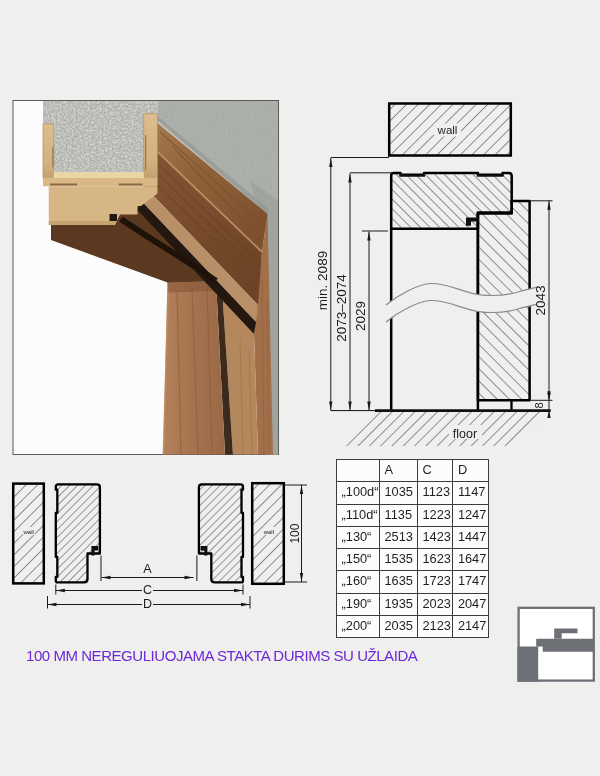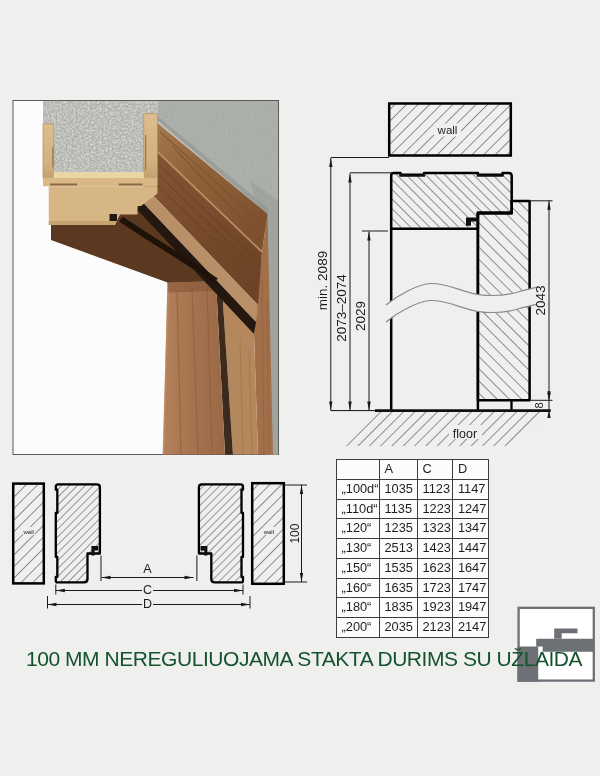--- a/index.html
+++ b/index.html
@@ -1,17 +1,17 @@
 <!DOCTYPE html>
 <html><head>
 <meta charset="utf-8">
 <style>
   html,body{margin:0;padding:0;}
   body{width:600px;height:776px;background:#efefee;font-family:"Liberation Sans",sans-serif;position:relative;overflow:hidden;}
-  #cap{position:absolute;left:26px;top:647px;font-size:21px;color:#14532d;letter-spacing:-0.45px;white-space:nowrap;}
+  #cap{position:absolute;left:26px;top:647px;font-size:15px;color:#6d28d9;letter-spacing:-0.45px;white-space:nowrap;}
   table.t{position:absolute;left:336px;top:459px;border-collapse:collapse;table-layout:fixed;background:#fcfcfc;height:179px;width:152.8px;}
   table.t td{border:1px solid #3c3c3c;font-size:12.8px;color:#1f1f1f;padding:0 0 0 4.5px;height:12.6px;line-height:12.8px;white-space:nowrap;overflow:hidden;}
 </style>
 </head>
 <body>
 
 <svg width="600" height="776" viewBox="0 0 600 776" style="position:absolute;left:0;top:0">
 <defs>
 
   <pattern id="hwall" width="8.2" height="8.2" patternUnits="userSpaceOnUse" patternTransform="rotate(45)">
@@ -281,48 +281,42 @@
         <td>1123</td>
         <td>1147</td>
       </tr>
   <tr>
         <td>„110d“</td>
         <td>1135</td>
         <td>1223</td>
         <td>1247</td>
       </tr>
   <tr>
-        <td>„120“</td>
-        <td>1235</td>
-        <td>1323</td>
-        <td>1347</td>
-      </tr>
-  <tr>
         <td>„130“</td>
         <td>2513</td>
         <td>1423</td>
         <td>1447</td>
       </tr>
   <tr>
         <td>„150“</td>
         <td>1535</td>
         <td>1623</td>
         <td>1647</td>
       </tr>
   <tr>
         <td>„160“</td>
         <td>1635</td>
         <td>1723</td>
         <td>1747</td>
       </tr>
   <tr>
-        <td>„180“</td>
-        <td>1835</td>
-        <td>1923</td>
-        <td>1947</td>
+        <td>„190“</td>
+        <td>1935</td>
+        <td>2023</td>
+        <td>2047</td>
       </tr>
   <tr>
         <td>„200“</td>
         <td>2035</td>
         <td>2123</td>
         <td>2147</td>
       </tr>
 </tbody>
   </table>
 

